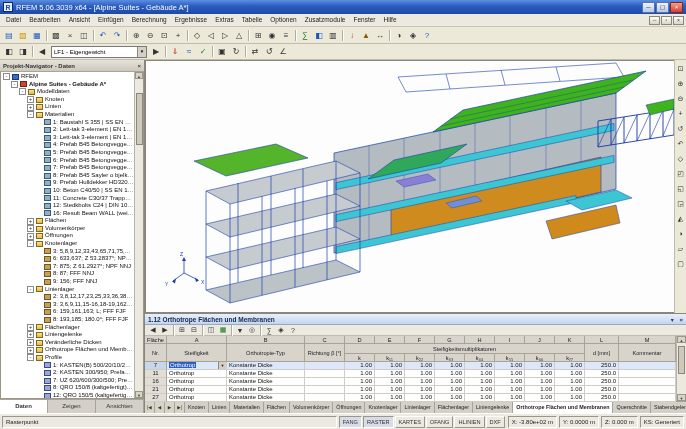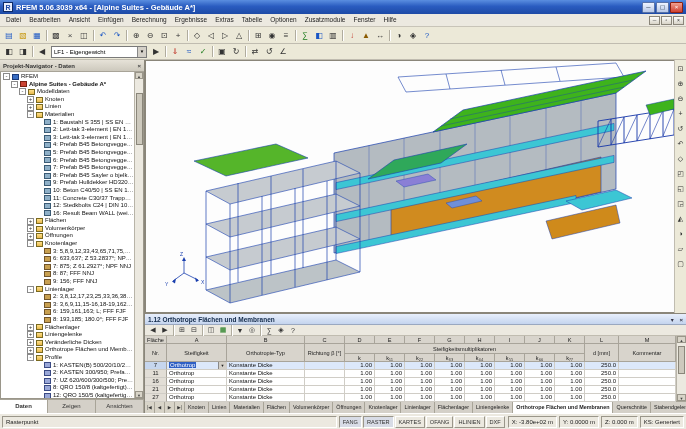--- a/index.html
+++ b/index.html
@@ -2,21 +2,21 @@
 <html><head>
 <meta charset="utf-8">
 <style>
   *{margin:0;padding:0;box-sizing:border-box;font-family:"Liberation Sans","DejaVu Sans",sans-serif;}
   html,body{width:686px;height:429px;overflow:hidden;background:#d4d0c8;}
   .window{width:686px;height:429px;display:flex;flex-direction:column;}
 
   
   .titlebar{height:14px;flex:none;background:linear-gradient(180deg,#5a8ee0,#2a5cc0 45%,#1d4aa6);display:flex;align-items:center;padding:0 3px;color:#fff;}
   .app-icon{width:10px;height:10px;background:#e8eefc;color:#1d4aa6;font-size:7px;font-weight:bold;text-align:center;line-height:10px;border:1px solid #0d2a66;margin-right:3px;flex:none;}
-  .title-text{font-size:7.5px;font-weight:bold;flex:1;white-space:nowrap;overflow:hidden;}
+  .title-text{font-size:7.5px;font-weight:normal;flex:1;white-space:nowrap;overflow:hidden;}
   .win-buttons{display:flex;flex:none;}
   .tbtn{width:13px;height:11px;margin-left:1px;background:linear-gradient(#eef4ff,#b8c8e8);border:1px solid #5a74a8;color:#234;font-size:6px;line-height:9px;text-align:center;border-radius:1px;}
   .tbtn.close{background:linear-gradient(#f0a090,#d04030);color:#fff;border-color:#902010;}
 
   
   .menubar{height:13px;flex:none;background:#ece9e0;border-bottom:1px solid #c8c4b8;display:flex;align-items:center;padding:0 2px;}
   .menu-items{display:flex;flex:1;}
   .menu-item{font-size:6.5px;color:#222;padding:0 4px;line-height:12px;white-space:nowrap;}
   .mdi-buttons{display:flex;flex:none;}
   .mbtn{width:11px;height:9px;margin-left:1px;background:linear-gradient(#fdfdfb,#d8d4c8);border:1px solid #8a867a;font-size:5px;line-height:7px;text-align:center;color:#333;}

